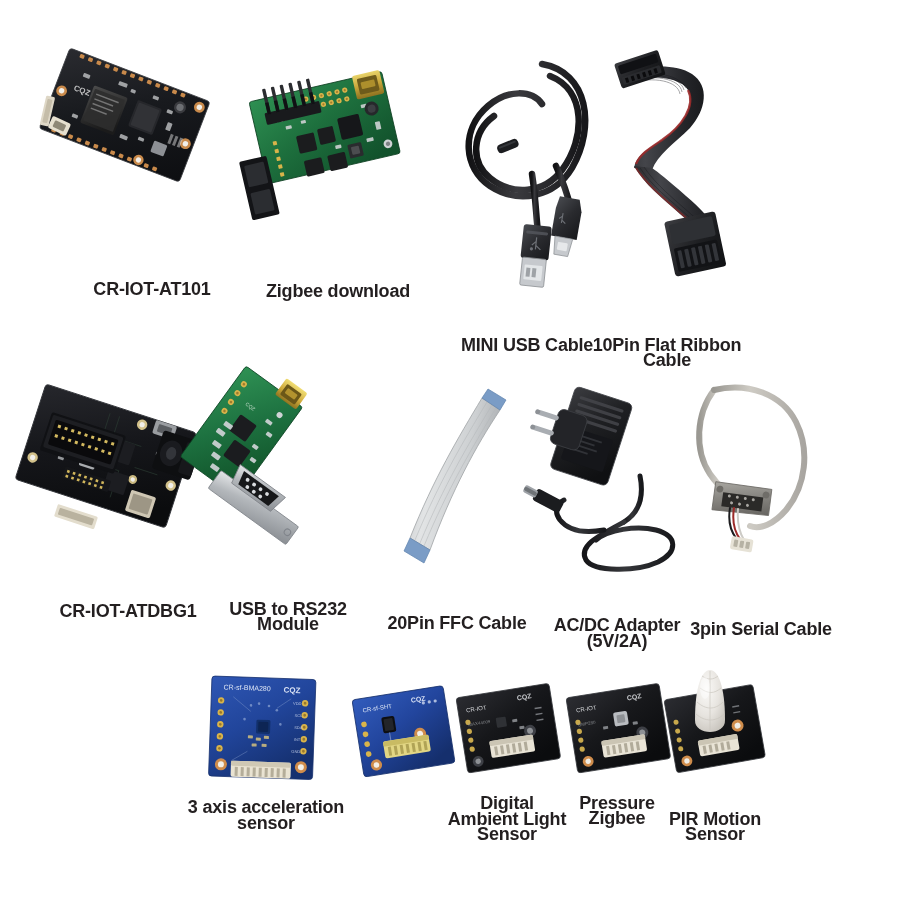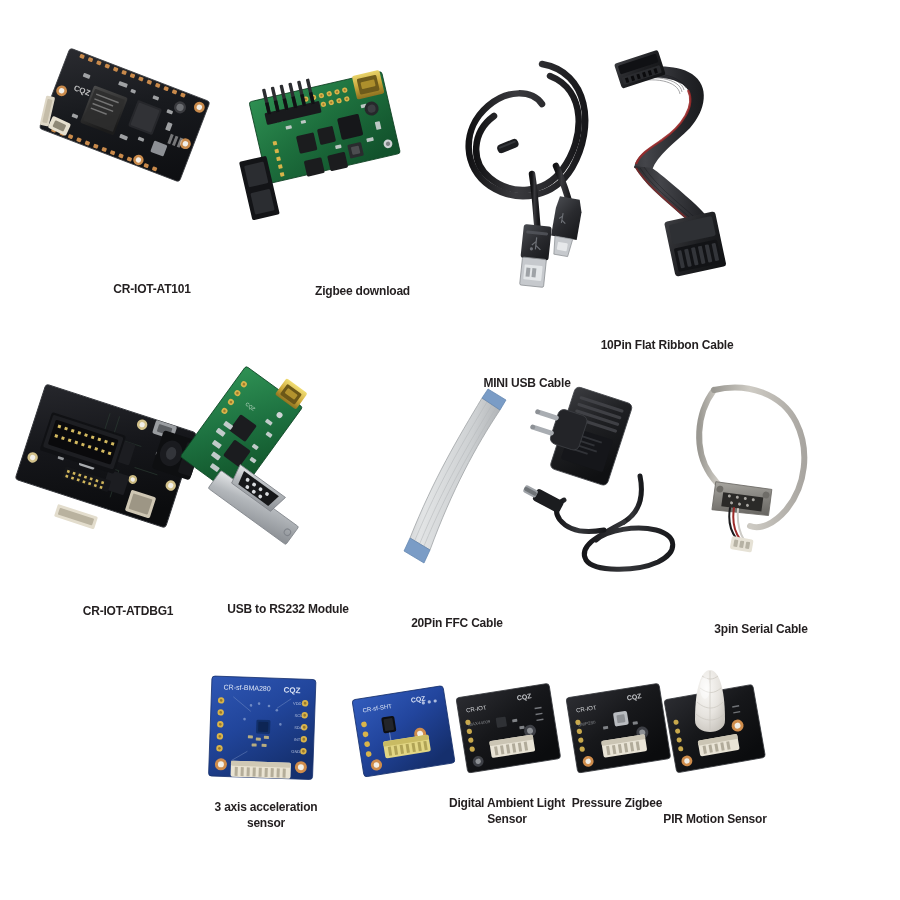--- a/index.html
+++ b/index.html
@@ -26,21 +26,21 @@
   .art {
     position: absolute;
     left: 0; top: 0;
   }
   .caption {
     position: absolute;
     text-align: center;
     font-family: "Liberation Sans", sans-serif;
     font-weight: bold;
     color: #231f20;
-    font-size: 12px;
+    font-size: 18px;
     line-height: 15px;
     letter-spacing: -0.2px;
     white-space: pre-line;
   }
   .cap-l2 { line-height: 15.5px; }
   svg { display: block; overflow: visible; }
 </style>
 </head>
 <body>
 
@@ -319,21 +319,21 @@
 
       <g transform="translate(112,150) rotate(10)">
         <path d="M2 0 L22 0 L26 12 L26 40 L0 40 L0 12 Z" fill="url(#plugG)"></path>
         <path d="M8 16 l0 10 M8 19 l-3 3 M8 23 l4 3" stroke="#6e7177" stroke-width="1.1" fill="none"></path>
 
         <path d="M4 40 L22 40 L20 58 L6 58 Z" fill="#c6c9cd"></path>
         <path d="M4 40 L22 40 L20 58 L6 58 Z" fill="none" stroke="#8b8f93" stroke-width="0.7"></path>
         <rect x="8" y="45" width="10" height="8" rx="1" fill="#e6e8ea"></rect>
       </g>
     </svg>
-    <div class="caption" style="left:-9px; top:292px; width:180px;margin-top:38px;">MINI USB Cable</div>
+    <div class="caption" style="left:-9px; top:292px; width:180px;">MINI USB Cable</div>
   </div>
 
   <div class="item" style="left:600px; top:46px; width:135px; height:240px;">
     <svg class="art" width="135" height="240" viewBox="0 0 135 240">
       <defs>
         <linearGradient id="ribG" x1="0" y1="0" x2="1" y2="0">
           <stop offset="0" stop-color="#2b2c2f"></stop>
           <stop offset="0.3" stop-color="#44454a"></stop>
           <stop offset="0.75" stop-color="#25262a"></stop>
           <stop offset="1" stop-color="#1a1b1e"></stop>
@@ -681,20 +681,22 @@
                  C 146 172, 146 156, 124 150 C 104 145, 76 150, 64 160"></path>
         <path d="M72 150 C 50 154, 36 150, 28 140 C 22 132, 24 124, 32 120"></path>
       </g>
 
       <g transform="translate(6,108) rotate(28)">
         <rect x="0" y="0" width="30" height="13" rx="3" fill="#1b1c1f"></rect>
         <rect x="-12" y="2.5" width="14" height="8" rx="2" fill="#9fa3a8"></rect>
         <rect x="-12" y="4.5" width="14" height="4" rx="2" fill="#6f7377"></rect>
       </g>
     </svg>
+    <div class="caption cap-l2" style="left:-5px; top:238px; width:180px;">AC/DC Adapter
+(5V/2A)</div>
   </div>
 
   <div class="item" style="left:686px; top:374px; width:150px; height:200px;">
     <svg class="art" width="150" height="200" viewBox="0 0 150 200">
       <defs>
         <linearGradient id="greyWire" x1="0" y1="0" x2="1" y2="0">
           <stop offset="0" stop-color="#9a9892"></stop>
           <stop offset="0.4" stop-color="#cecbc4"></stop>
           <stop offset="1" stop-color="#a8a5a0"></stop>
         </linearGradient>

